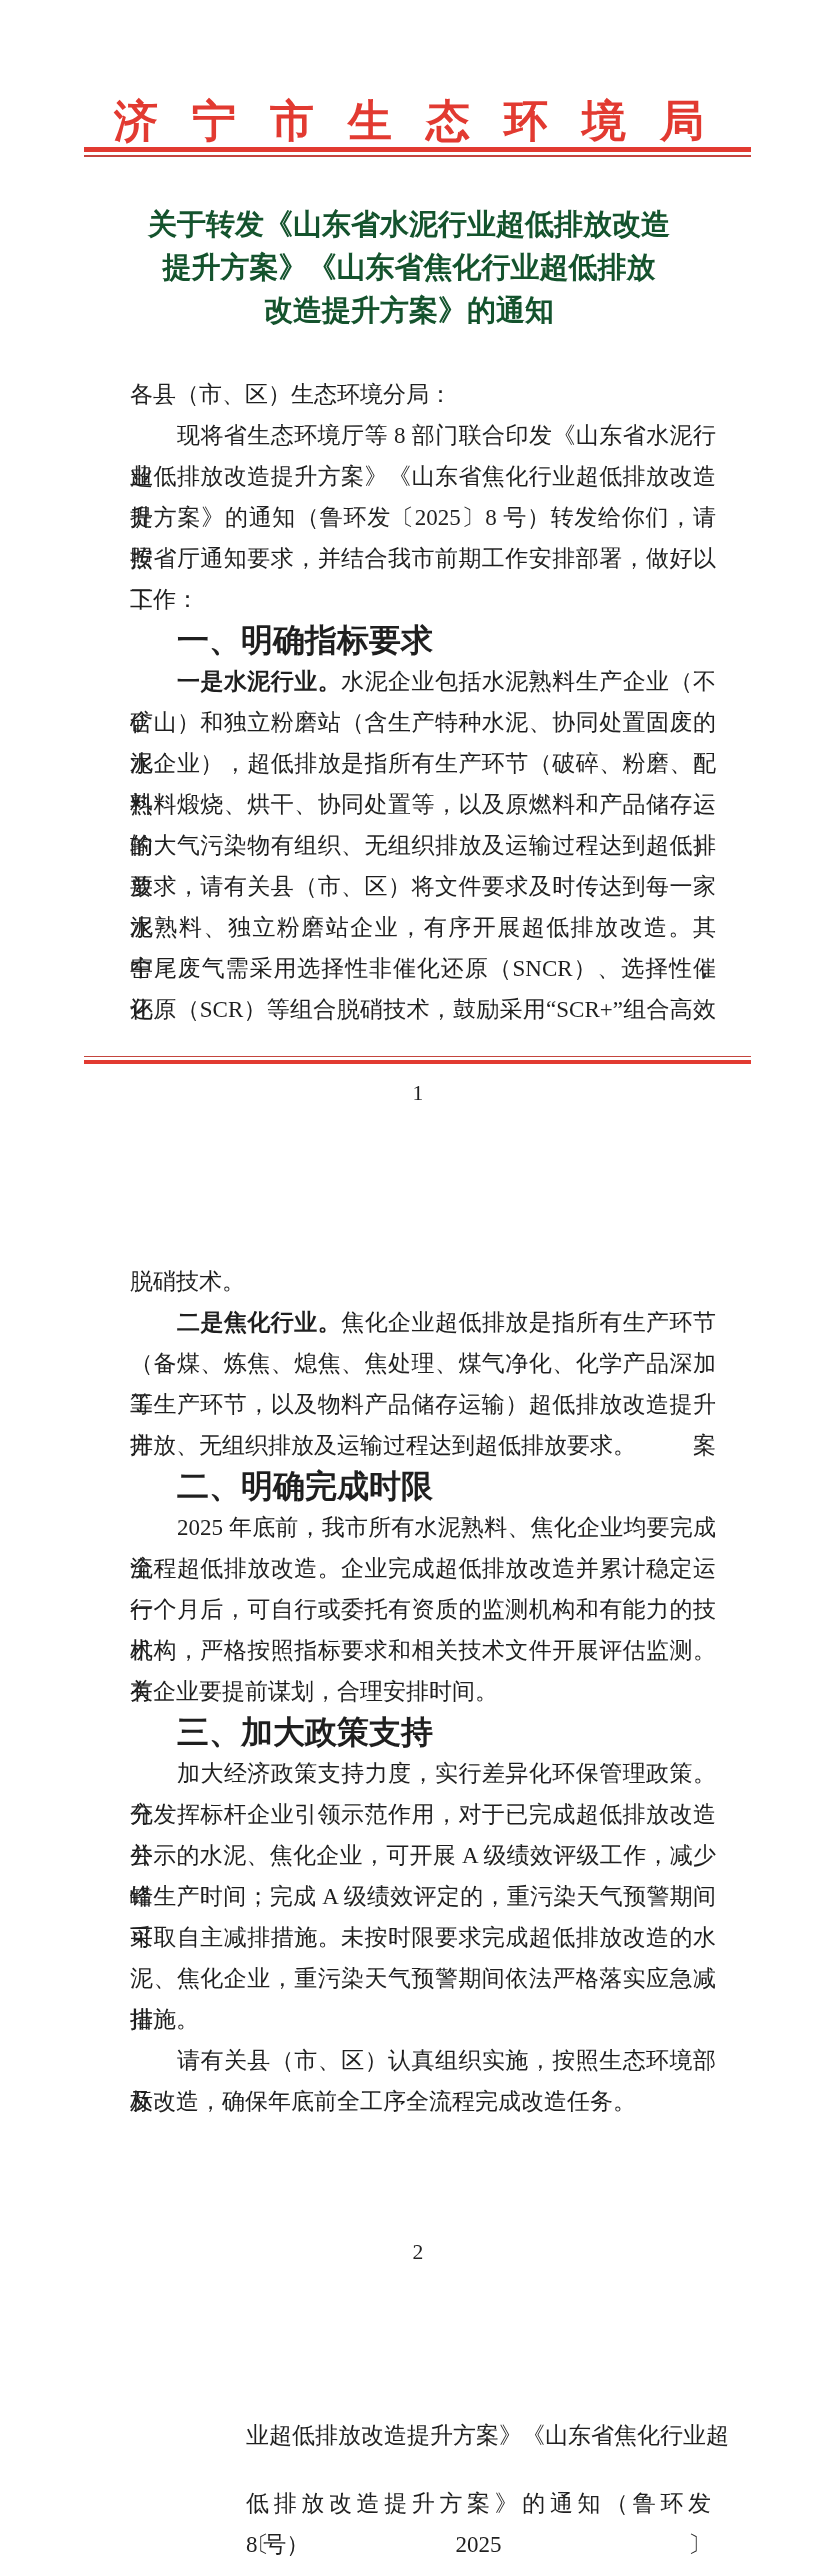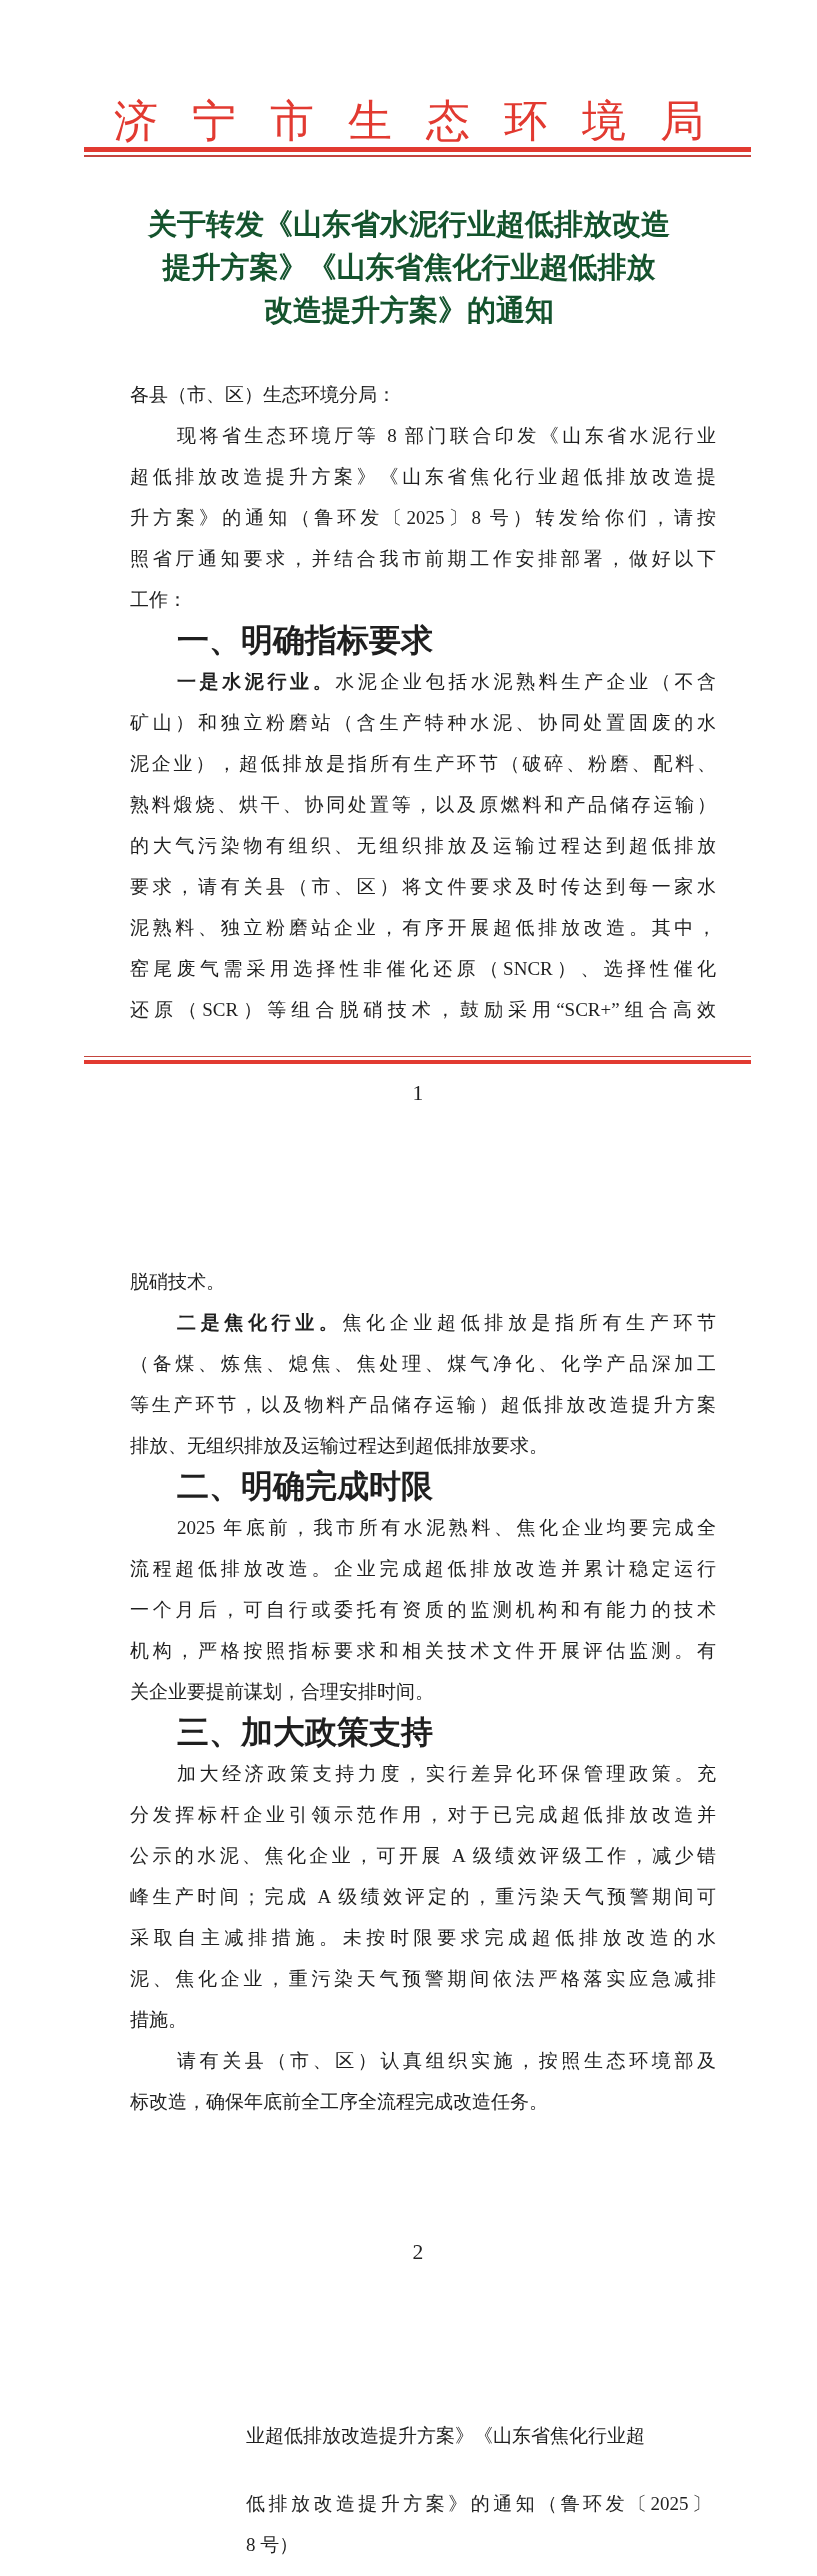--- a/index.html
+++ b/index.html
@@ -18,21 +18,21 @@
     overflow:hidden;
     font-family:"Liberation Serif","DejaVu Serif",serif;
     color:var(--text-ink);
   }
   
   .letterhead{
     position:absolute;
     top:92px;left:0;width:100%;
     text-align:center;
     font-size:44px;
-    font-weight:400;
+    font-weight:700;
     color:var(--header-red);
     letter-spacing:34px;
     padding-left:34px;
     box-sizing:border-box;
     white-space:nowrap;
   }
   .rule{position:absolute;left:84px;width:667px;}
   .rule-thick{height:4.6px;background:var(--header-red);}
   .rule-thin{height:1.5px;background:var(--rule-thin);}
   #hdr-thick{top:147px;}
@@ -53,21 +53,21 @@
   .body-section{
     position:absolute;
     left:130px;
     width:586px;
   }
   #p1-lines{top:374px;}
   #p2-lines{top:1261px;}
   .line{
     height:41px;
     line-height:41px;
-    font-size:19px;
+    font-size:23px;
     white-space:nowrap;
     color:var(--text-ink);
   }
   .line.fill{
     white-space:normal;
     text-align:justify;
     text-align-last:justify;
   }
   .line.indent{text-indent:47px;}
   .line.heading{

